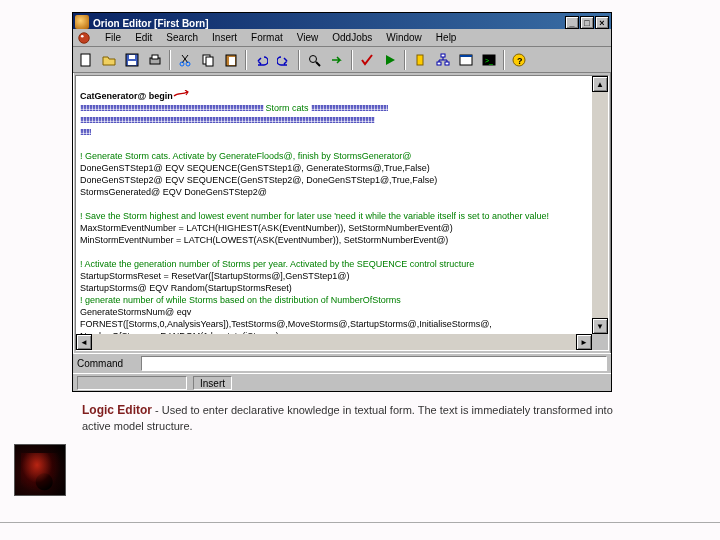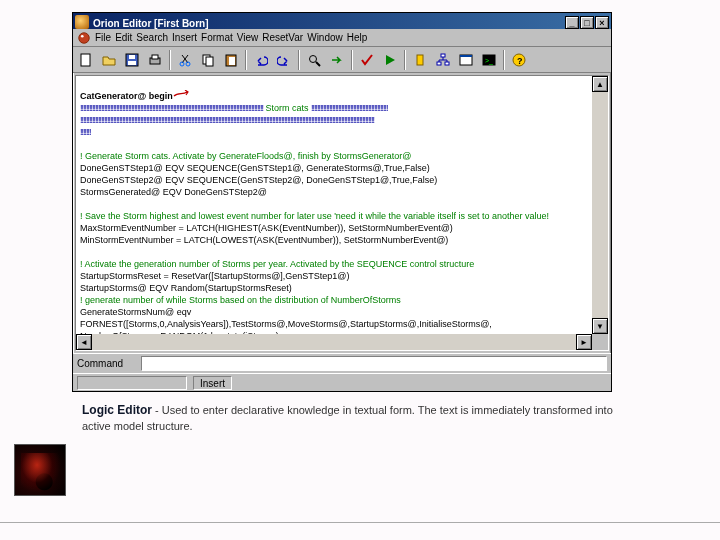--- a/index.html
+++ b/index.html
@@ -56,21 +56,21 @@
     justify-content: center;
     color: #000;
     font-size: 9px;
     font-weight: bold;
   }
   .menubar {
     background: #c0c0c0;
     height: 18px;
     display: flex;
     align-items: center;
-    gap: 4px;
+    gap: 14px;
     padding: 0 4px;
     font-size: 10px;
     flex-shrink: 0;
     border-bottom: 1px solid #808080;
   }
   .menubar .menu-icon {
     width: 14px; height: 14px;
     display:flex;align-items:center;justify-content:center;
   }
   .menu-icon svg { width:14px; height:14px; }
@@ -174,21 +174,21 @@
   .caption {
     position: absolute;
     left: 82px;
     top: 402px;
     width: 560px;
     font-family: Verdana, Arial, sans-serif;
     font-size: 11px;
     color: #333;
     line-height: 1.4;
   }
-  .caption b { color: #0f172a; font-size: 12px; }
+  .caption b { color: #7f1d1d; font-size: 12px; }
   .thumbnail {
     position: absolute;
     left: 14px;
     top: 444px;
     width: 52px;
     height: 52px;
     background: radial-gradient(circle at 35% 55%, #3a0606 0%, #200303 40%, #000 100%);
     border: 1px solid #555;
     overflow:hidden;
   }
@@ -222,21 +222,21 @@
           <circle cx="8" cy="8" r="6" fill="#c04020" stroke="#802000"></circle>
           <circle cx="6" cy="6" r="1.5" fill="#fff"></circle>
         </svg>
     </div>
     <span>File</span>
     <span>Edit</span>
     <span>Search</span>
     <span>Insert</span>
     <span>Format</span>
     <span>View</span>
-    <span>ResetVar</span>
+    <span>OddJobs</span>
     <span>Window</span>
     <span>Help</span>
   </div>
 
   <div class="toolbar">
     <div class="tbtn">
         <svg width="14" height="14">
           <rect x="2" y="1" width="9" height="12" fill="#fff" stroke="#000"></rect>
         </svg>
       </div>

